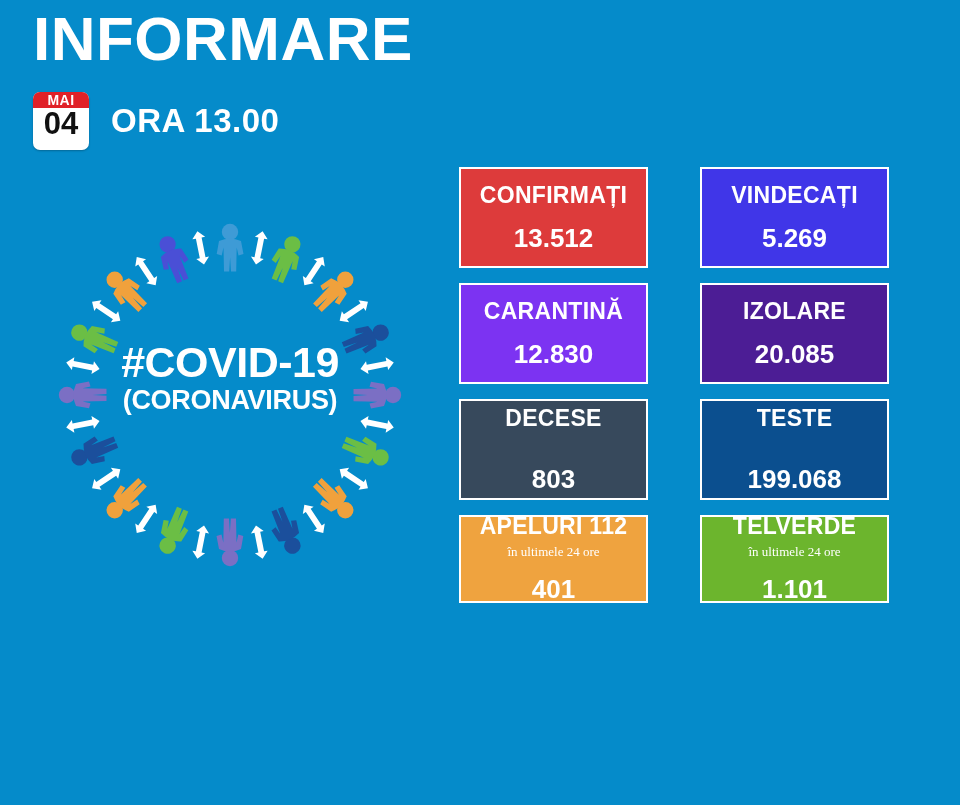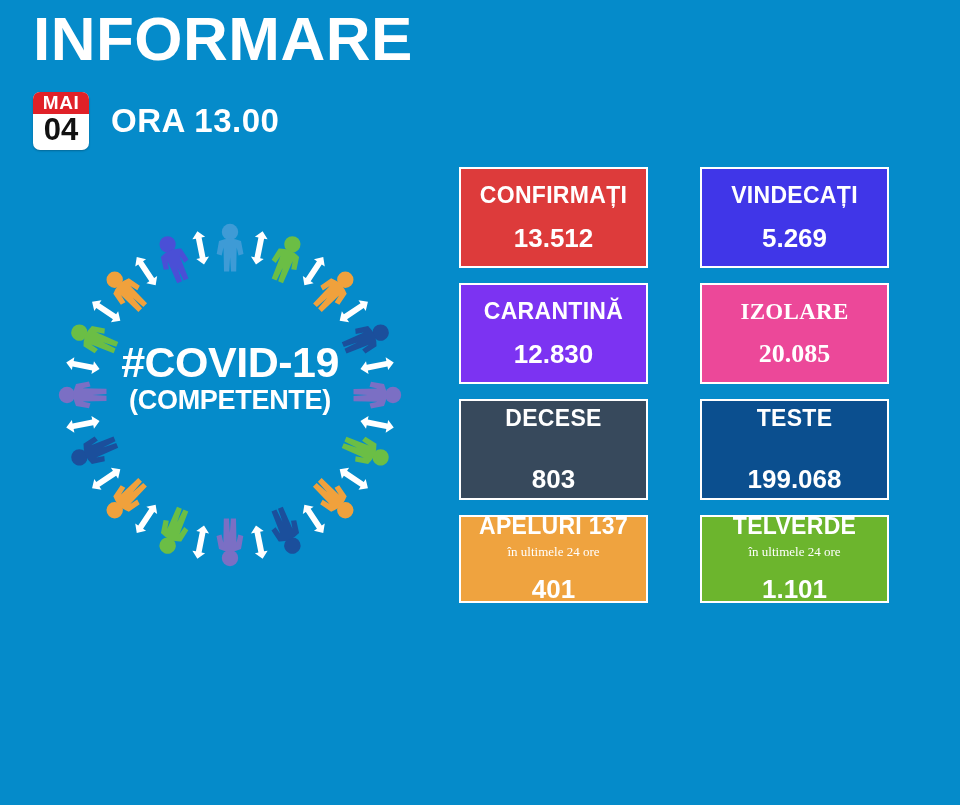--- a/index.html
+++ b/index.html
@@ -19,21 +19,21 @@
   }
   .datebar { position: absolute; left: 33px; top: 92px; display: flex; align-items: center; }
   .cal {
     width: 56px; height: 58px; background: #ffffff; border-radius: 7px;
     overflow: hidden; display: flex; flex-direction: column;
     box-shadow: 0 1px 2px rgba(0,0,0,0.25);
   }
   .cal-top {
     background: #E02128; color: #ffffff; height: 23px;
     display: flex; align-items: center; justify-content: center;
-    font-size: 19px; font-weight: bold; letter-spacing: 0.5px;
+    font-size: 14px; font-weight: bold; letter-spacing: 0.5px;
   }
   .cal-day {
     flex: 1; color: #111111; display: flex; align-items: center; justify-content: center;
     font-size: 31px; font-weight: bold; line-height: 1; padding-bottom: 12px;
   }
   .hour {
     margin-left: 22px; color: #ffffff; font-size: 33px; font-weight: bold;
     letter-spacing: 0.5px;
   }
 
@@ -140,51 +140,51 @@
         <use href="#arrow" transform="translate(86.2,293.8) rotate(326.25)"></use>
         <use href="#arrow" transform="translate(62.9,239.3) rotate(348.75)"></use>
         <use href="#arrow" transform="translate(62.9,180.7) rotate(11.25)"></use>
         <use href="#arrow" transform="translate(86.2,126.2) rotate(33.75)"></use>
         <use href="#arrow" transform="translate(126.2,86.2) rotate(56.25)"></use>
         <use href="#arrow" transform="translate(180.7,62.9) rotate(78.75)"></use>
       </g>
     </svg>
     <div class="covid-text">
       <div class="l1">#COVID-19</div>
-      <div class="l2">(COMPETENTE)</div>
+      <div class="l2">(CORONAVIRUS)</div>
     </div>
   </div>
 
   <div class="cards" id="cards">
       <div class="card col-l row-1" style="background: rgb(221, 59, 59);">
         <div class="lbl">CONFIRMAȚI</div>
         <div class="val">13.512</div>
       </div>
       <div class="card col-r row-1" style="background: rgb(64, 54, 232);">
         <div class="lbl">VINDECAȚI</div>
         <div class="val">5.269</div>
       </div>
       <div class="card col-l row-2" style="background: rgb(124, 51, 242);">
         <div class="lbl">CARANTINĂ</div>
         <div class="val">12.830</div>
       </div>
-      <div class="card col-r row-2" style="background: #ec4899; font-family: Liberation Serif, serif;">
+      <div class="card col-r row-2" style="background: #4c1d95;">
         <div class="lbl">IZOLARE</div>
         <div class="val">20.085</div>
       </div>
       <div class="card col-l row-3" style="background: rgb(55, 73, 92);">
         <div class="lbl">DECESE</div>
         <div class="val">803</div>
       </div>
       <div class="card col-r row-3" style="background: rgb(11, 79, 143);">
         <div class="lbl">TESTE</div>
         <div class="val">199.068</div>
       </div>
       <div class="card col-l row-4 withsub" style="background: rgb(239, 163, 63);">
-        <div class="lbl">APELURI 137</div>
+        <div class="lbl">APELURI 112</div>
         <div class="sub">în ultimele 24 ore</div>
         <div class="val">401</div>
       </div>
       <div class="card col-r row-4 withsub" style="background: rgb(108, 181, 45);">
         <div class="lbl">TELVERDE</div>
         <div class="sub">în ultimele 24 ore</div>
         <div class="val">1.101</div>
       </div>
     </div>
 

